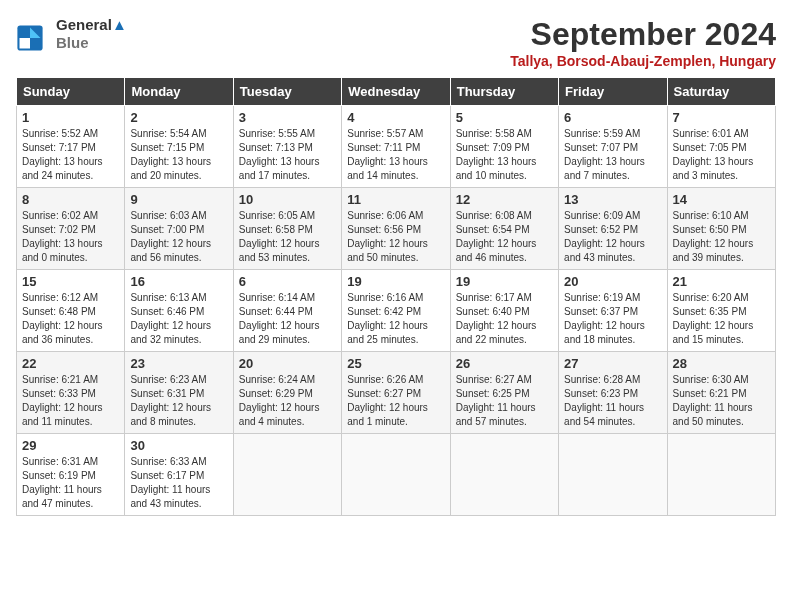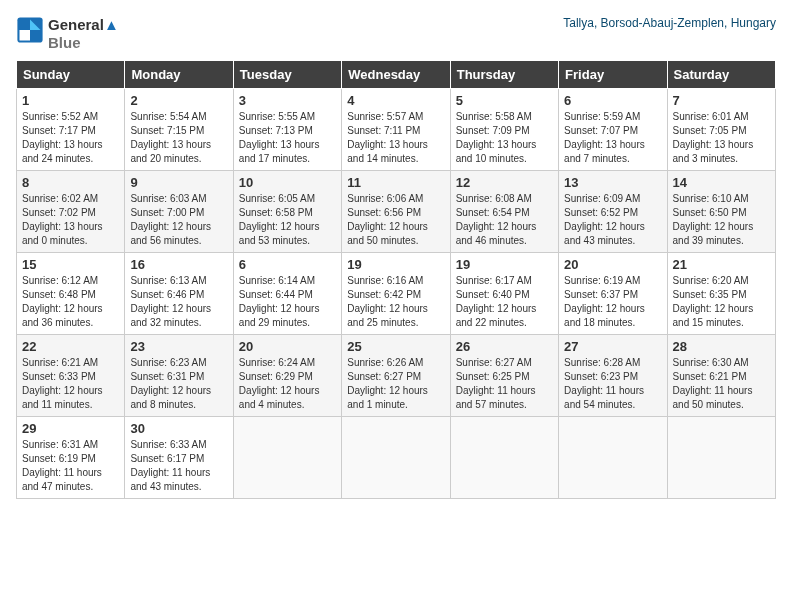--- a/index.html
+++ b/index.html
@@ -11,22 +11,22 @@
       padding: 16px;
     }
     .header {
       display: flex;
       justify-content: space-between;
       align-items: flex-start;
       margin-bottom: 8px;
     }
     .logo {
       display: flex;
-      align-items: flex-start;
-      gap: 4px;
+      align-items: flex-end;
+      gap: 12px;
     }
     .logo-text {
       font-size: 15px;
       font-weight: bold;
       color: #333;
       line-height: 1.2;
     }
     .logo-text span {
       color: #1a6fb5;
     }
@@ -36,22 +36,23 @@
     }
     .title-block {
       text-align: right;
     }
     .month-title {
       font-size: 32px;
       font-weight: bold;
       color: #333;
     }
     .location {
-      font-size: 12px;
-      color: #0c4a6e;
+      font-size: 14px;
+      color: #b91c1c;
+      font-weight: bold;
     }
     table {
       width: 100%;
       border-collapse: collapse;
       table-layout: fixed;
     }
     th {
       background-color: #404040;
       color: #fff;
       text-align: left;
@@ -97,20 +98,21 @@
       <polygon points="20,5 35,20 20,20" fill="#4fc3f7"></polygon>
       <polygon points="20,20 35,20 35,35 20,35" fill="#1a6fb5"></polygon>
       <polygon points="5,20 20,20 20,35 5,35" fill="#fff"></polygon>
     </svg>
     <div class="logo-text">
       <div>General<span>▲</span></div>
       <div style="color:#737373">Blue</div>
     </div>
   </div>
   <div class="title-block">
+    <div class="month-title">September 2024</div>
     <div class="location">Tallya, Borsod-Abauj-Zemplen, Hungary</div>
   </div>
 </div>
 
 <table>
   <thead>
     <tr>
       <th>Sunday</th>
       <th>Monday</th>
       <th>Tuesday</th>

